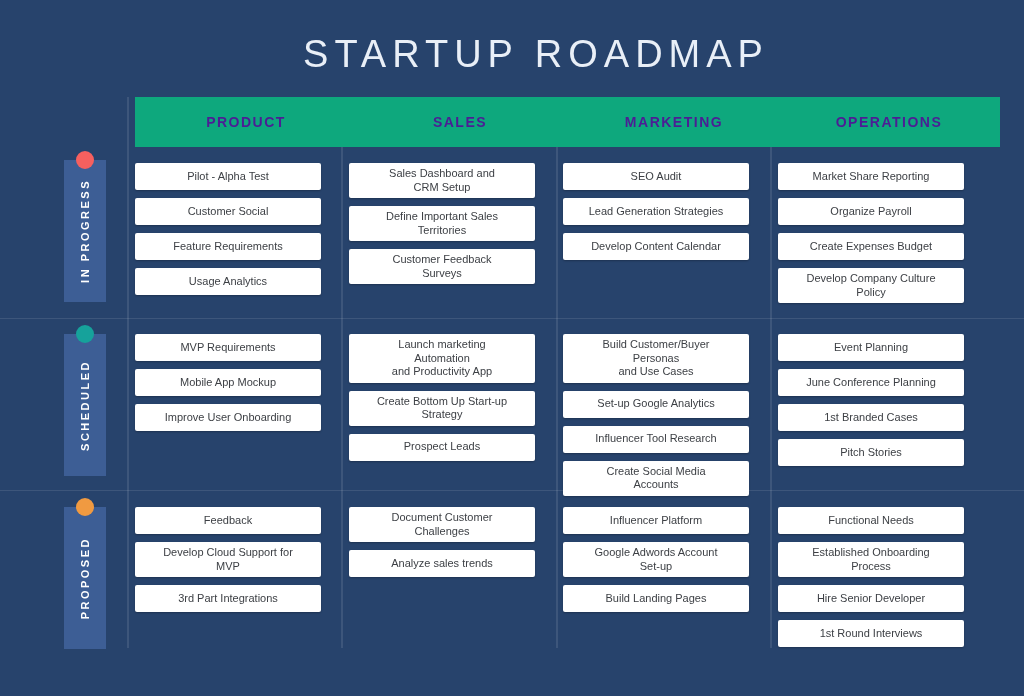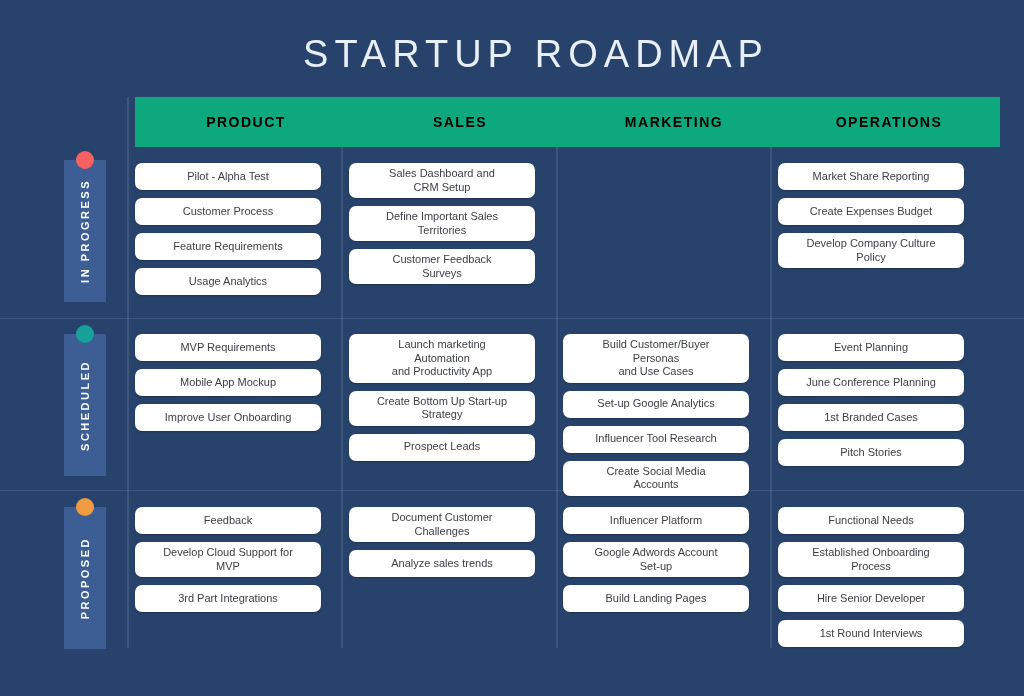--- a/index.html
+++ b/index.html
@@ -6,38 +6,38 @@
   body{width:1024px;height:696px;overflow:hidden;font-family:"Liberation Sans",sans-serif;}
   .canvas{position:relative;width:1024px;height:696px;background:#27436C;}
 
   .title{position:absolute;top:33px;left:0;width:100%;text-align:center;
     color:#E9EFF7;font-size:38px;font-weight:300;letter-spacing:6px;padding-left:24px;}
 
   .vline{position:absolute;top:97px;height:551px;width:2px;background:rgba(255,255,255,0.10);}
   .hline{position:absolute;left:0;width:100%;height:1px;background:rgba(255,255,255,0.10);}
 
   .hdr{position:absolute;top:97px;width:222px;height:50px;background:#0EA87D;
-    display:flex;align-items:center;justify-content:center;color:#000000;
+    display:flex;align-items:center;justify-content:center;color:#4c1d95;
     font-size:14px;font-weight:bold;letter-spacing:1.5px;}
 
   .col0{left:135px}.col1{left:349px}.col2{left:563px}.col3{left:778px}
 
   .rowlabel{position:absolute;left:64px;width:42px;height:142px;background:#3D5E95;
     display:flex;align-items:center;justify-content:center;}
   .rowlabel .vtext{writing-mode:vertical-rl;transform:rotate(180deg);color:#FFFFFF;
     font-size:11px;font-weight:bold;letter-spacing:2.5px;white-space:nowrap;}
   .row-dot{position:absolute;top:-9px;left:50%;margin-left:-9px;width:18px;height:18px;border-radius:50%;}
 
   .cell{position:absolute;width:186px;display:flex;flex-direction:column;gap:8px;}
   .r0{top:163px}.r1{top:334px}.r2{top:507px}
   .lr0{top:160px}.lr1{top:334px}.lr2{top:507px}
 
   .item{position:relative;background:#FFFFFF;min-height:27px;box-sizing:border-box;
     padding:4px 24px;display:flex;align-items:center;justify-content:center;
-    border-radius:7px;box-shadow:0 1px 2px rgba(0,0,0,0.25);}
+    border-radius:2px;box-shadow:0 1px 2px rgba(0,0,0,0.25);}
   .item .txt{color:#3D4045;font-size:11px;line-height:13.5px;text-align:center;white-space:pre-line;}
   .item .dot{position:absolute;left:-15px;top:50%;margin-top:-15px;width:30px;height:30px;
     border-radius:50%;z-index:-1;}
 
   .c-inprogress{background:#F6605F;}
   .c-scheduled{background:#16A29B;}
   .c-proposed{background:#F09A41;}
 </style>
 </head>
 <body>
@@ -71,21 +71,21 @@
     <span class="vtext">PROPOSED</span>
   </div>
 
   <div class="cell col0 r0">
     <div class="item">
         <span class="dot c-inprogress"></span>
         <span class="txt">Pilot - Alpha Test</span>
       </div>
     <div class="item">
         <span class="dot c-inprogress"></span>
-        <span class="txt">Customer Process</span>
+        <span class="txt">Customer Social</span>
       </div>
     <div class="item">
         <span class="dot c-inprogress"></span>
         <span class="txt">Feature Requirements</span>
       </div>
     <div class="item">
         <span class="dot c-inprogress"></span>
         <span class="txt">Usage Analytics</span>
       </div>
   </div>
@@ -98,24 +98,42 @@
     <div class="item">
         <span class="dot c-inprogress"></span>
         <span class="txt">Define Important Sales
 Territories</span>
       </div>
     <div class="item">
         <span class="dot c-inprogress"></span>
         <span class="txt">Customer Feedback Surveys</span>
       </div>
   </div>
+  <div class="cell col2 r0">
+    <div class="item">
+        <span class="dot c-inprogress"></span>
+        <span class="txt">SEO Audit</span>
+      </div>
+    <div class="item">
+        <span class="dot c-inprogress"></span>
+        <span class="txt">Lead Generation Strategies</span>
+      </div>
+    <div class="item">
+        <span class="dot c-inprogress"></span>
+        <span class="txt">Develop Content Calendar</span>
+      </div>
+  </div>
   <div class="cell col3 r0">
     <div class="item">
         <span class="dot c-inprogress"></span>
         <span class="txt">Market Share Reporting</span>
+      </div>
+    <div class="item">
+        <span class="dot c-inprogress"></span>
+        <span class="txt">Organize Payroll</span>
       </div>
     <div class="item">
         <span class="dot c-inprogress"></span>
         <span class="txt">Create Expenses Budget</span>
       </div>
     <div class="item">
         <span class="dot c-inprogress"></span>
         <span class="txt">Develop Company Culture
 Policy</span>
       </div>

